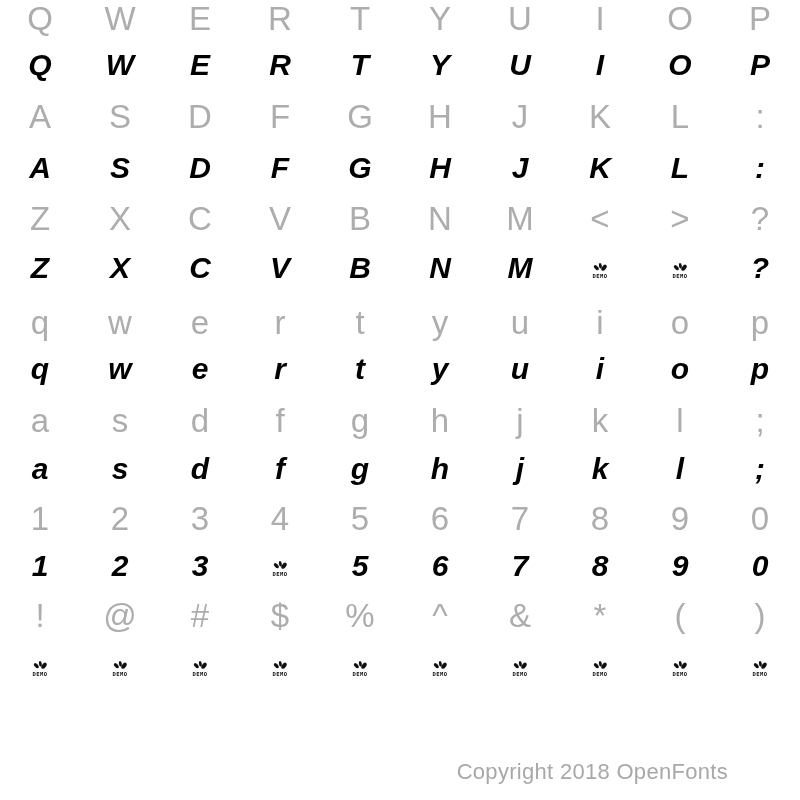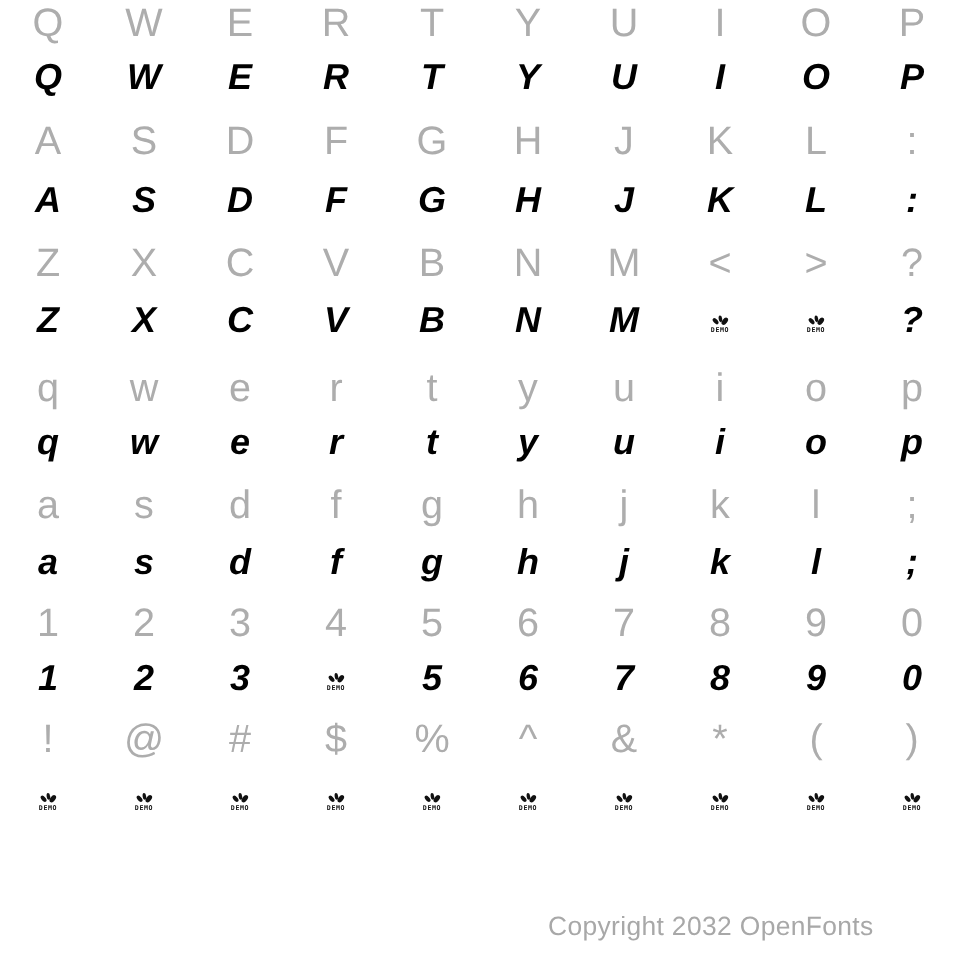--- a/index.html
+++ b/index.html
@@ -288,14 +288,14 @@
               <ellipse cx="12.5" cy="5.5" rx="2.2" ry="4.2" transform="rotate(-8 12.5 5.5)" fill="#111"></ellipse>
               <ellipse cx="18" cy="8.5" rx="3.1" ry="5.2" transform="rotate(38 18 8.5)" fill="#111"></ellipse>
             </svg><span class="demo-lbl">DEMO</span></span></span>
         <span class="glyph-cell"><span class="demo"><svg viewBox="0 0 24 15" xmlns="http://www.w3.org/2000/svg">
               <ellipse cx="6.5" cy="8.5" rx="2.6" ry="4.6" transform="rotate(-42 6.5 8.5)" fill="#111"></ellipse>
               <ellipse cx="12.5" cy="5.5" rx="2.2" ry="4.2" transform="rotate(-8 12.5 5.5)" fill="#111"></ellipse>
               <ellipse cx="18" cy="8.5" rx="3.1" ry="5.2" transform="rotate(38 18 8.5)" fill="#111"></ellipse>
             </svg><span class="demo-lbl">DEMO</span></span></span>
       </div>
     </div>
-  <div class="copyright">Copyright 2032 OpenFonts</div>
+  <div class="copyright">Copyright 2018 OpenFonts</div>
 </div>
 
 </body></html>

